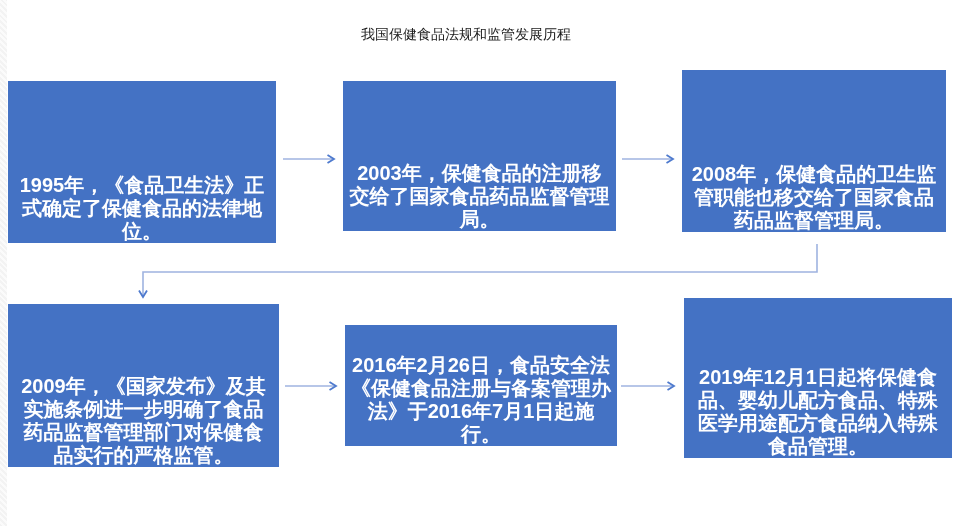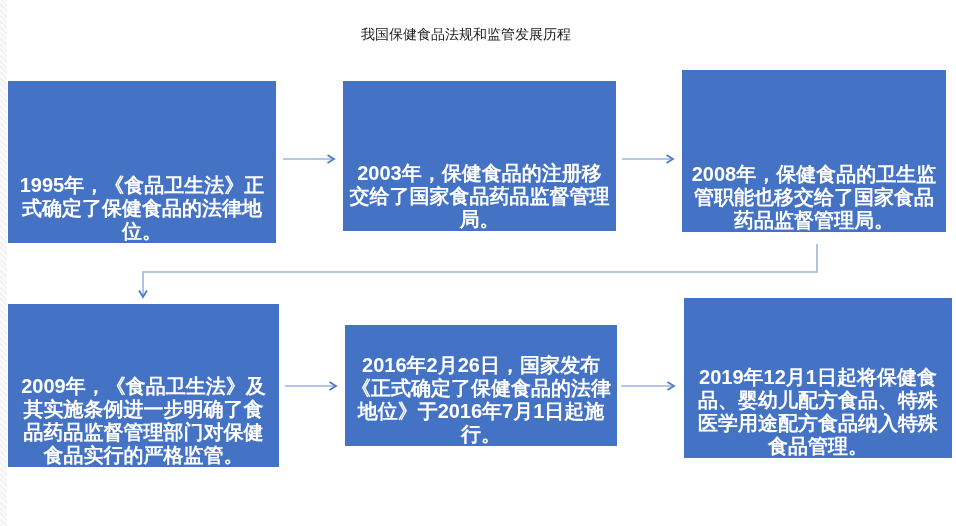--- a/index.html
+++ b/index.html
@@ -94,22 +94,22 @@
   <div class="node node-1">
     <span>1995年，《食品卫生法》正式确定了保健食品的法律地位。</span>
   </div>
   <div class="node node-2">
     <span>2003年，保健食品的注册移交给了国家食品药品监督管理局。</span>
   </div>
   <div class="node node-3">
     <span>2008年，保健食品的卫生监管职能也移交给了国家食品药品监督管理局。</span>
   </div>
   <div class="node node-4">
-    <span>2009年，《食品卫生法》及其实施条例进一步明确了食品药品监督管理部门对保健食品实行的严格监管。</span>
+    <span>2009年，《国家发布》及其实施条例进一步明确了食品药品监督管理部门对保健食品实行的严格监管。</span>
   </div>
   <div class="node node-5">
-    <span>2016年2月26日，国家发布《正式确定了保健食品的法律地位》于2016年7月1日起施行。</span>
+    <span>2016年2月26日，食品安全法《保健食品注册与备案管理办法》于2016年7月1日起施行。</span>
   </div>
   <div class="node node-6">
     <span>2019年12月1日起将保健食品、婴幼儿配方食品、特殊医学用途配方食品纳入特殊食品管理。</span>
   </div>
 
 </div>
 
 </body></html>

